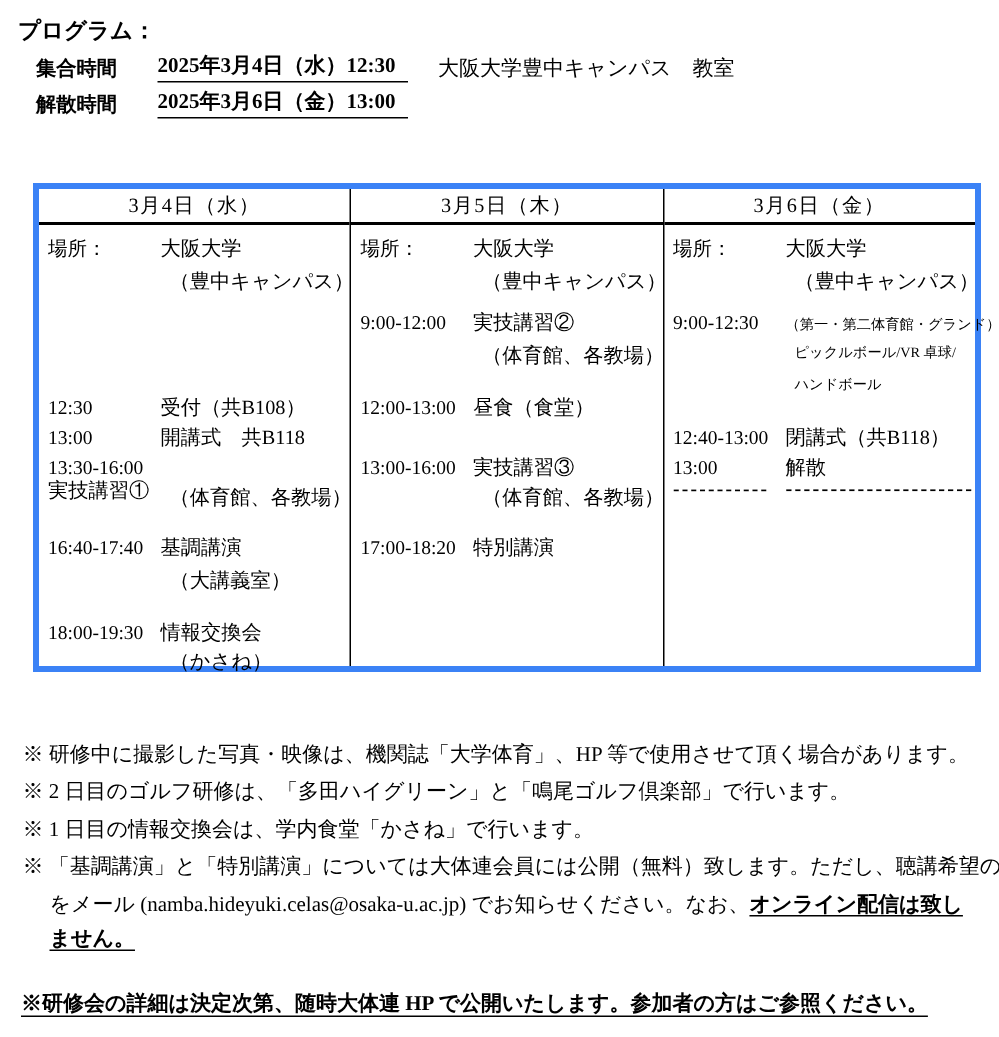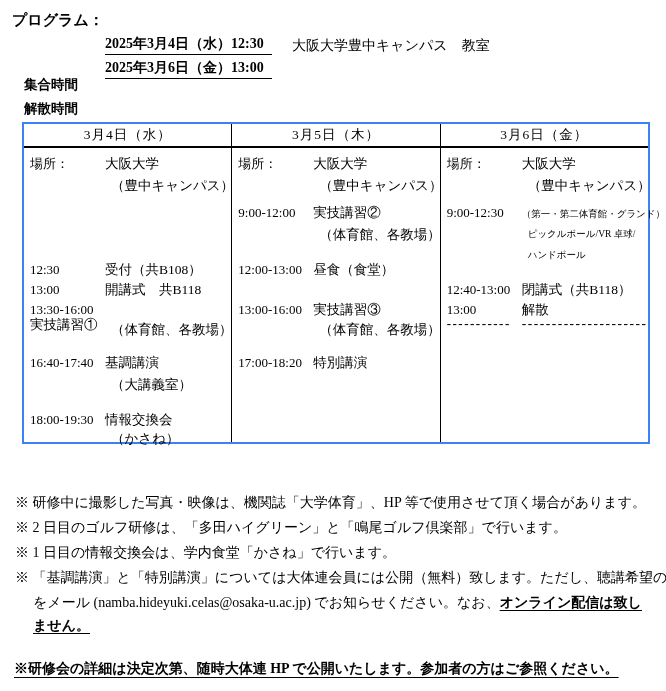--- a/index.html
+++ b/index.html
@@ -13,37 +13,37 @@
 
   
   .doc-title {
     left:12px; top:11px;
     font-family:"Liberation Sans","DejaVu Sans",sans-serif;
     font-weight:bold; font-size:15px; white-space:nowrap;
   }
   .meta-label {
     position:absolute; left:24px;
     font-family:"Liberation Sans","DejaVu Sans",sans-serif;
-    font-weight:bold; font-size:13.5px; white-space:nowrap;margin-top:39px;
+    font-weight:bold; font-size:13.5px; white-space:nowrap;
   }
   .meta-date {
     position:absolute; left:105px;
     font-weight:bold; font-size:14px; white-space:nowrap;
     border-bottom:1.5px solid #000; padding:0 8px 1px 0;
   }
   .meta-loc {
     position:absolute; left:292px;
     font-size:14px; white-space:nowrap;
   }
 
   
   .sched {
     position:absolute; left:22px; top:122px;
     width:624px; height:318px;
-    border:2px solid #3b82f6;
+    border:4px solid #3b82f6;
     display:flex;
   }
   .sched-col { flex:1 1 0; border-right:1px solid #000; display:flex; flex-direction:column; min-width:0; }
   .sched-col:last-child { border-right:none; }
   .sched-head {
     border-bottom:2px solid #000;
     height:22px; line-height:22px; flex:none;
     text-align:center; font-size:13.5px; letter-spacing:1px;
   }
   .sched-body { position:relative; flex:1 1 auto; }

